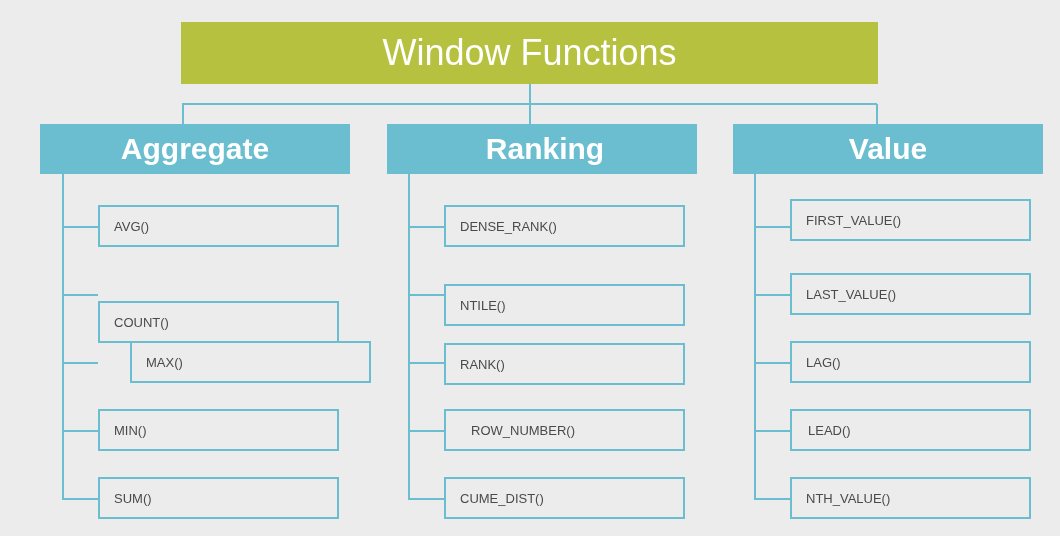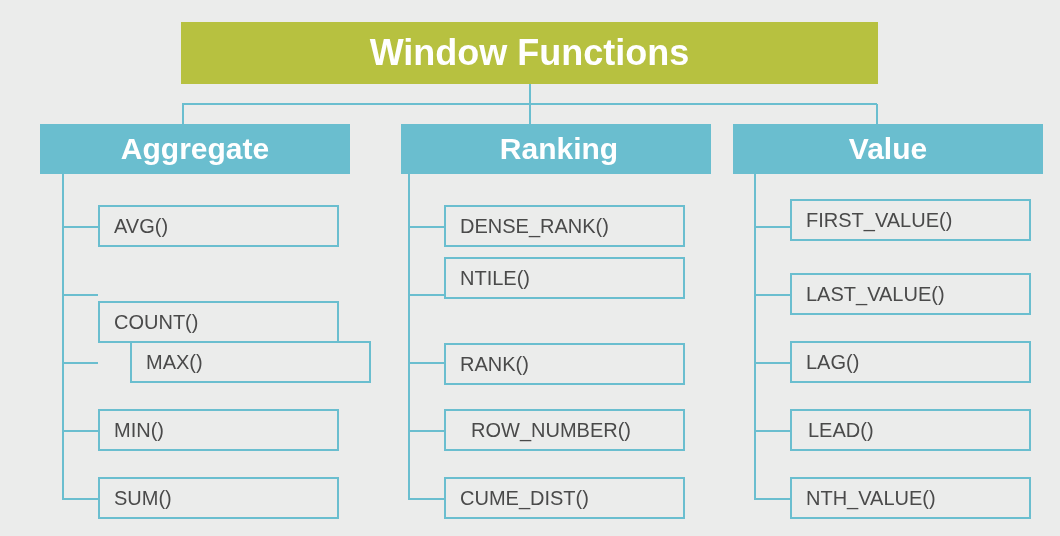--- a/index.html
+++ b/index.html
@@ -16,21 +16,21 @@
       top: 22px;
       left: 181px;
       width: 697px;
       height: 62px;
       background: #b7c140;
       display: flex;
       align-items: center;
       justify-content: center;
       color: #ffffff;
       font-size: 36px;
-      font-weight: 700;
+      font-weight: 400;
     }
     .vline-root {
       position: absolute;
       top: 84px;
       left: 529px;
       width: 2px;
       height: 20px;
       background: #6abecf;
     }
     .hline-top {
@@ -59,21 +59,21 @@
       background: #6abecf;
       color: #ffffff;
       display: flex;
       align-items: center;
       justify-content: center;
       font-size: 30px;
       font-weight: 600;
       margin-left: 12px;
     }
     .cat1 { left: 28px; }
-    .cat2 { left: 389px; padding-left: 6px; }
+    .cat2 { left: 375px; padding-left: 6px; }
     .cat3 { left: 721px; }
     .spine {
       position: absolute;
       top: 174px;
       width: 2px;
       height: 326px;
       background: #6abecf;
     }
     .sp1 { left: 62px; }
     .sp2 { left: 408px; }
@@ -87,21 +87,21 @@
     .item-box {
       position: absolute;
       width: 241px;
       height: 42px;
       border: 2px solid #6abecf;
       background: transparent;
       display: flex;
       align-items: center;
       padding-left: 14px;
       color: #4a4a4a;
-      font-size: 20px;
+      font-size: 13px;
       font-weight: 400;
     }
   </style>
 </head>
 <body>
 
 <div class="root-box">
   <span>Window Functions</span>
 </div>
 
@@ -144,21 +144,21 @@
 <div class="branch" style="left:64px; top:498px;"></div>
 <div class="item-box" style="left:98px; top:477px;">
     <span>SUM()</span>
   </div>
 
 <div class="branch" style="left:410px; top:226px;"></div>
 <div class="item-box" style="left:444px; top:205px;">
     <span>DENSE_RANK()</span>
   </div>
 <div class="branch" style="left:410px; top:294px;"></div>
-<div class="item-box" style="left:444px; top:257px;">
+<div class="item-box" style="left:444px; top:284px;">
     <span>NTILE()</span>
   </div>
 <div class="branch" style="left:410px; top:362px;"></div>
 <div class="item-box" style="left:444px; top:343px;">
     <span>RANK()</span>
   </div>
 <div class="branch" style="left:410px; top:430px;"></div>
 <div class="item-box" style="left:444px; top:409px;padding-left:25px;">
     <span>ROW_NUMBER()</span>
   </div>

